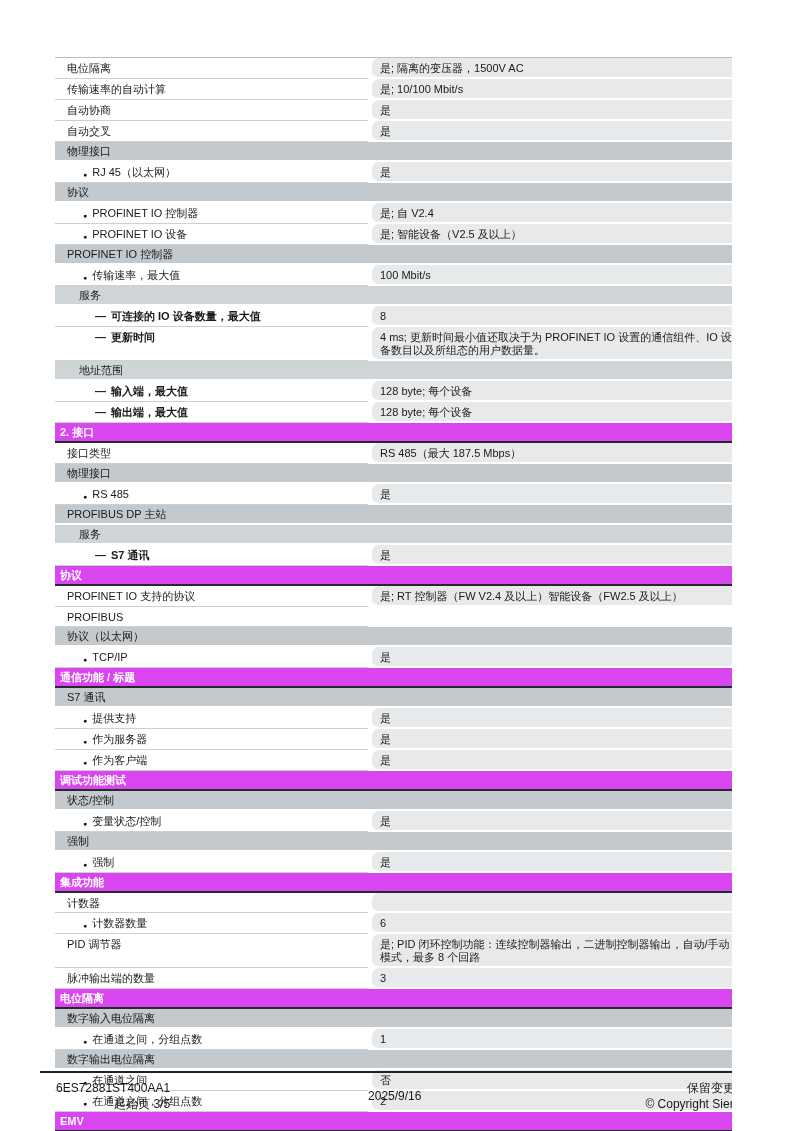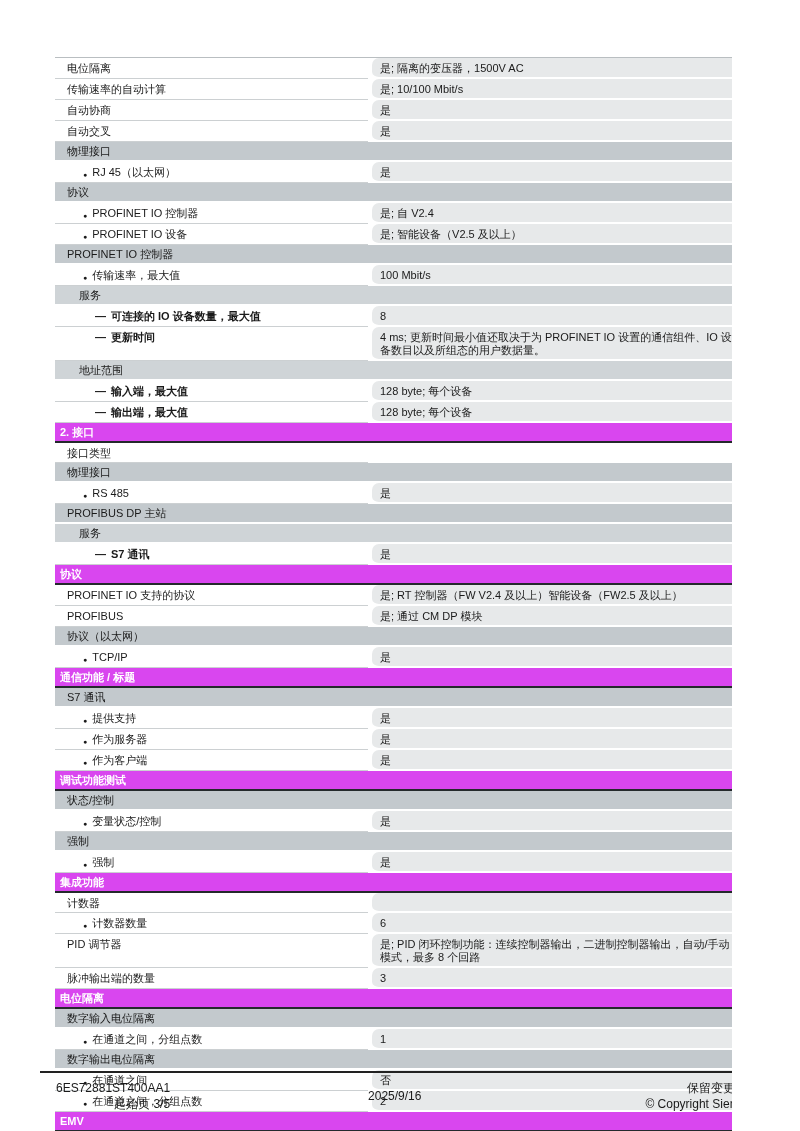--- a/index.html
+++ b/index.html
@@ -214,20 +214,21 @@
         <div class="td-value">128 byte; 每个设备</div>
       </div>
       <div class="tr hdark">
         <span>2. 接口</span>
       </div>
       <div class="tr row">
         <div class="td-label">
           <span class="inner"><span>接口类型</span></span>
         </div>
         <div class="gutter"></div>
+        <div class="td-value">RS 485（最大 187.5 Mbps）</div>
       </div>
       <div class="tr hlight">
         <span>物理接口</span>
       </div>
       <div class="tr row indent-bullet">
         <div class="td-label">
           <span class="inner"><span class="marker-bullet">●</span><span>RS 485</span></span>
         </div>
         <div class="gutter"></div>
         <div class="td-value">是</div>
@@ -253,21 +254,20 @@
           <span class="inner"><span>PROFINET IO 支持的协议</span></span>
         </div>
         <div class="gutter"></div>
         <div class="td-value">是; RT 控制器（FW V2.4 及以上）智能设备（FW2.5 及以上）</div>
       </div>
       <div class="tr row">
         <div class="td-label">
           <span class="inner"><span>PROFIBUS</span></span>
         </div>
         <div class="gutter"></div>
-        <div class="td-value">是; 通过 CM DP 模块</div>
       </div>
       <div class="tr hlight">
         <span>协议（以太网）</span>
       </div>
       <div class="tr row indent-bullet">
         <div class="td-label">
           <span class="inner"><span class="marker-bullet">●</span><span>TCP/IP</span></span>
         </div>
         <div class="gutter"></div>
         <div class="td-value">是</div>

